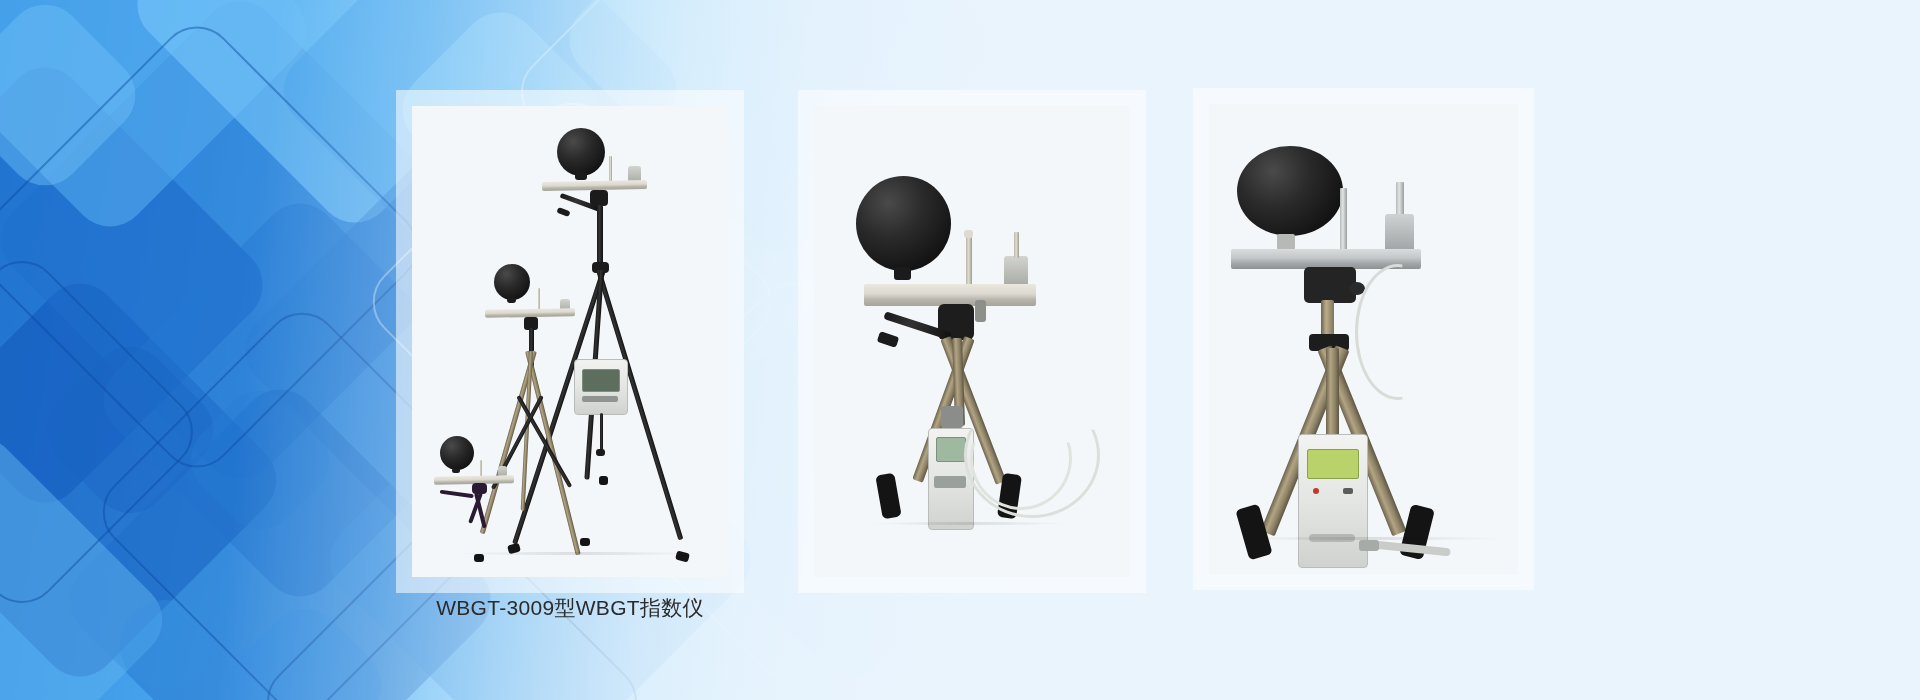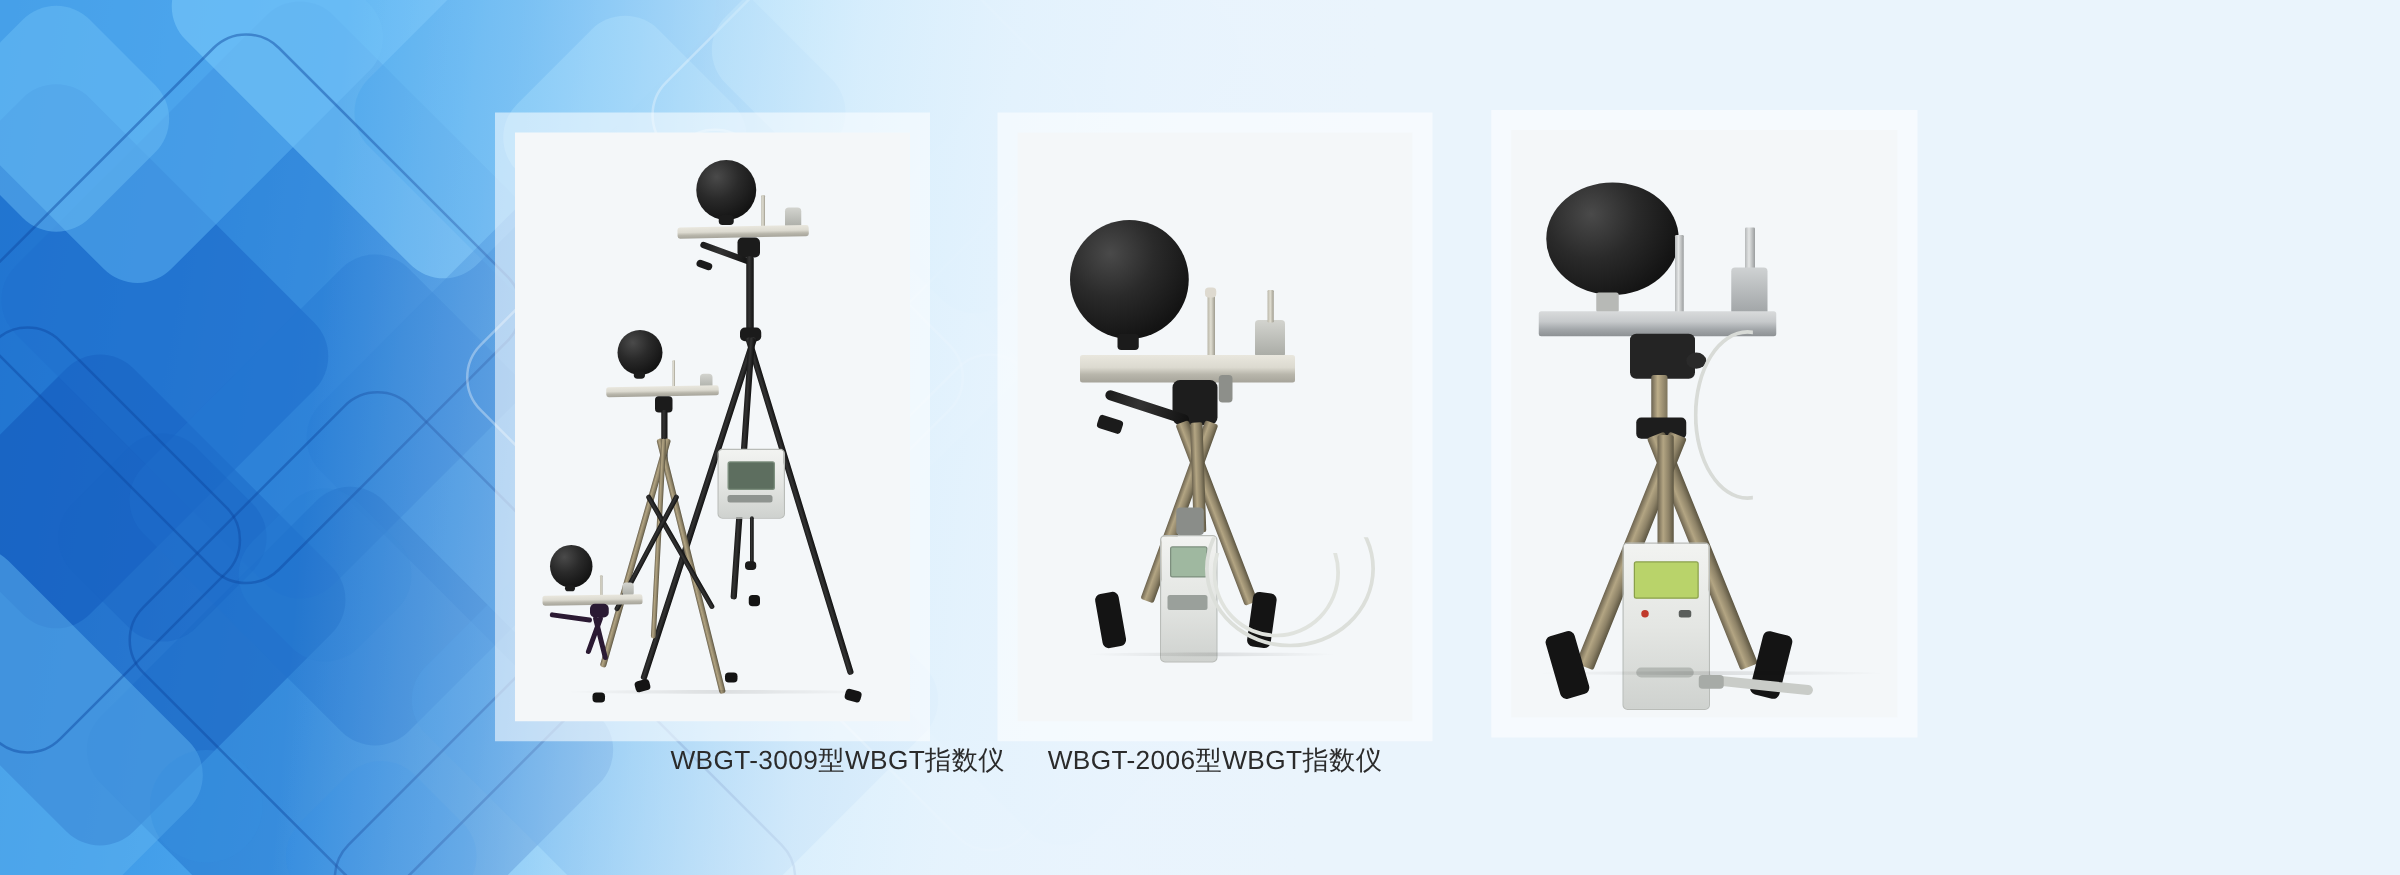--- a/index.html
+++ b/index.html
@@ -212,21 +212,21 @@
           <div class="cup" style="left:86px;top:360px;width:9px;height:11px;"></div>
           <div class="bar" style="left:22px;top:370px;width:80px;height:8px;transform:rotate(-1deg);"></div>
           <div class="knob" style="left:60px;top:377px;width:15px;height:11px;background:#2a1a33;border-radius:4px;"></div>
           <div class="leg black" style="left:28px;top:386px;width:34px;height:4px;transform:rotate(8deg);background:#2b1a33;"></div>
           <div class="leg black" style="left:62px;top:387px;width:4px;height:36px;transform:rotate(-14deg);background:#2b1a33;"></div>
           <div class="leg black" style="left:67px;top:387px;width:4px;height:32px;transform:rotate(20deg);background:#2b1a33;"></div>
         </div>
         <div class="shadowline" style="left:40px;bottom:22px;width:250px;"></div>
       </div>
     </div>
-    <div class="caption" style="left:336px;top:594px;width:468px;text-align:right;">WBGT-3009型WBGT指数仪</div>
+    <div class="caption" style="left:336px;top:594px;width:468px;">WBGT-3009型WBGT指数仪</div>
 
     <div class="card" style="left:798px;top:90px;width:348px;height:503px;">
       <div class="card-inner">
         <div class="art">
           <div class="globe" style="left:42px;top:70px;width:95px;height:95px;"></div>
           <div class="knob" style="left:80px;top:161px;width:17px;height:13px;"></div>
           <div class="stem" style="left:152px;top:128px;width:6px;height:52px;"></div>
           <div class="knob" style="left:150px;top:124px;width:9px;height:8px;background:#dedad0;"></div>
           <div class="cup" style="left:190px;top:150px;width:24px;height:30px;"></div>
           <div class="stem" style="left:200px;top:126px;width:5px;height:26px;"></div>
@@ -245,21 +245,20 @@
           <div class="meter" style="left:114px;top:322px;width:44px;height:100px;"></div>
           <div class="lcd" style="left:122px;top:331px;width:28px;height:23px;"></div>
           <div class="knob" style="left:120px;top:370px;width:32px;height:12px;border-radius:2px;background:#9aa09b;"></div>
 
           <div class="hose" style="left:150px;top:286px;width:130px;height:120px;border-color:#dcdfda;clip-path:polygon(0 30%,100% 30%,100% 100%,0 100%);"></div>
           <div class="hose" style="left:156px;top:300px;width:96px;height:98px;border-color:#e0e3de;clip-path:polygon(0 35%,100% 35%,100% 100%,0 100%);"></div>
         </div>
         <div class="shadowline" style="left:55px;bottom:52px;width:200px;"></div>
       </div>
     </div>
-    <div class="caption" style="left:738px;top:594px;width:468px;">WBGT-2006型WBGT指数仪</div>
 
     <div class="card" style="left:1193px;top:88px;width:341px;height:502px;">
       <div class="card-inner">
         <div class="art">
           <div class="globe" style="left:28px;top:42px;width:106px;height:90px;border-radius:50%;"></div>
           <div class="knob" style="left:68px;top:130px;width:18px;height:16px;background:#b7b9b6;border-radius:2px;"></div>
           <div class="stem" style="left:131px;top:84px;width:7px;height:66px;background:linear-gradient(90deg,#b5b8b9,#e3e5e5 40%,#9a9d9e);"></div>
           <div class="stem" style="left:187px;top:78px;width:8px;height:40px;background:linear-gradient(90deg,#b5b8b9,#e3e5e5 40%,#9a9d9e);"></div>
           <div class="cup" style="left:176px;top:110px;width:29px;height:38px;background:linear-gradient(180deg,#cfd2d3,#9fa3a5);"></div>
           <div class="bar metal" style="left:22px;top:145px;width:190px;height:20px;"></div>

